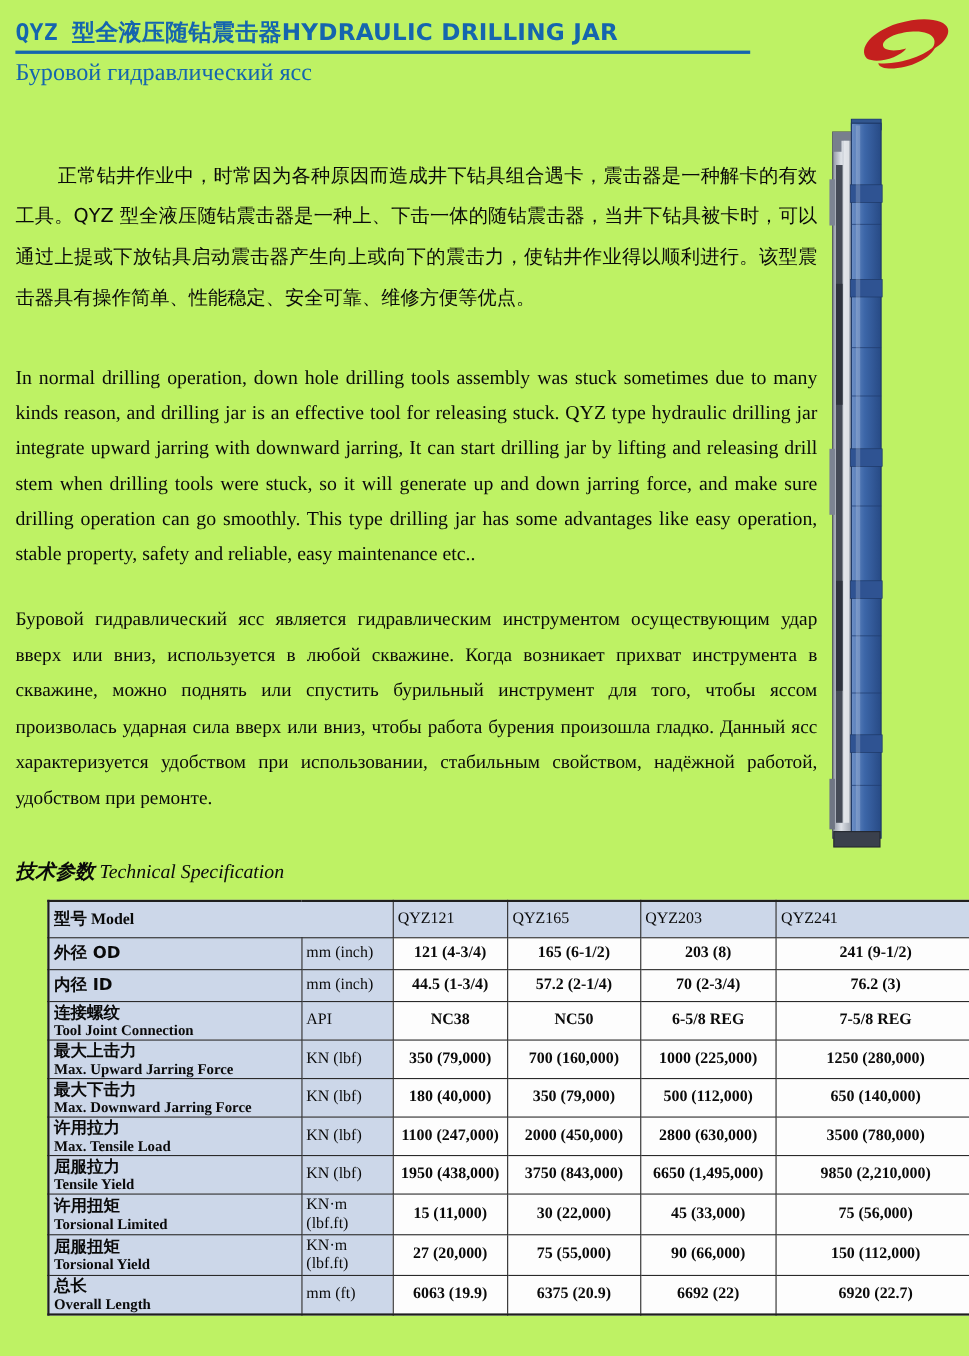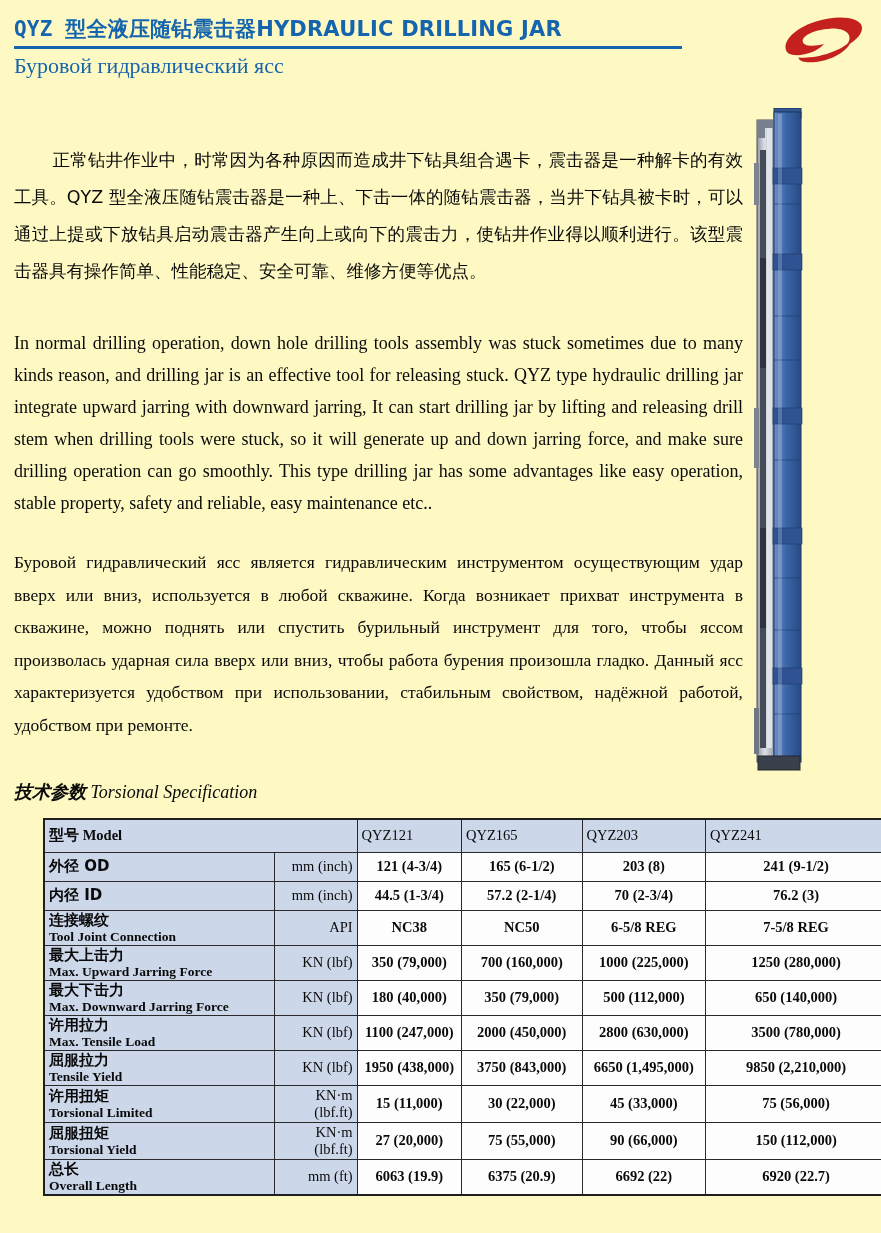--- a/index.html
+++ b/index.html
@@ -1,17 +1,17 @@
 <!DOCTYPE html>
 <html><head>
 <meta charset="utf-8">
 <style>
   html,body{margin:0;padding:0;background:#ffffff;}
   .page{
-    position:relative;width:881px;height:1233px;background:#fef9c3;
+    position:relative;width:881px;height:1233px;background:#bef264;
     font-family:"Liberation Serif",serif;color:#111;overflow:hidden;
   }
   
   .hdr-title{
     position:absolute;left:14px;top:15px;width:700px;
     font-family:"DejaVu Sans",sans-serif;font-weight:bold;font-size:21px;
     color:#1565ae;letter-spacing:.2px;white-space:nowrap;
   }
   .hdr-title .qyz{font-family:"DejaVu Sans Mono",monospace;}
   .hdr-rule{position:absolute;left:14px;top:46px;width:668px;height:3px;background:#1565ae;}
@@ -41,21 +41,21 @@
   table.spec-t{border-collapse:collapse;table-layout:fixed;width:845px;background:#fff;}
   table.spec-t td,table.spec-t th{
     border:1.5px solid #2a2a2a;padding:1px 4px;vertical-align:middle;
     font-family:"Liberation Serif",serif;font-size:14.5px;color:#0a0a0a;
   }
   table.spec-t{border:2px solid #1f1f1f;}
   .c-label{width:227px;} .c-unit{width:82px;}
   .c-m1{width:103px;} .c-m2{width:119px;} .c-m3{width:122px;} .c-m4{width:179px;}
   .cell-blue{background:#ccd7e9;}
   .cell-data{background:#fdfdfd;text-align:center;font-weight:bold;}
-  .cell-unit{background:#ccd7e9;text-align:right;}
+  .cell-unit{background:#ccd7e9;text-align:left;}
   .lab-zh{font-family:"DejaVu Sans",sans-serif;font-weight:bold;font-size:15px;line-height:17px;display:block;}
   .lab-en{font-family:"Liberation Serif",serif;font-weight:bold;font-size:13.5px;line-height:15px;display:block;}
   .model-head{text-align:left;font-size:15px;}
   .row-h36{height:33px;} .row-h32{height:29px;} .row-h38{height:35px;margin-top:46px;}
 </style>
 </head>
 <body>
 
 <div class="page">
 
@@ -124,21 +124,21 @@
         <line x1="22" y1="606" x2="49" y2="606"></line>
       </g>
       <rect x="26" y="6" width="4" height="646" fill="#ffffff" opacity="0.2"></rect>
 
       <rect x="6" y="648" width="42" height="14" fill="#3a404c" stroke="#23272f" stroke-width="1"></rect>
     </svg>
   </div>
 
   <div class="section-title">
     <span class="st-zh">技术参数</span>
-    <span class="st-en">Torsional Specification</span>
+    <span class="st-en">Technical Specification</span>
   </div>
 
   <div class="spec">
     <table class="spec-t">
       <colgroup>
         <col class="c-label">
           <col class="c-unit">
           <col class="c-m1">
           <col class="c-m2">
           <col class="c-m3">

